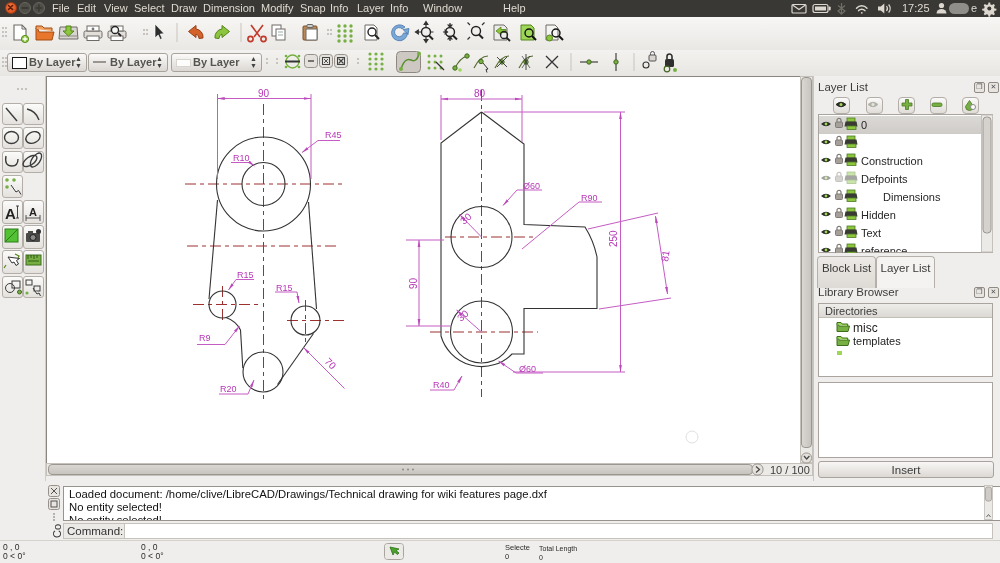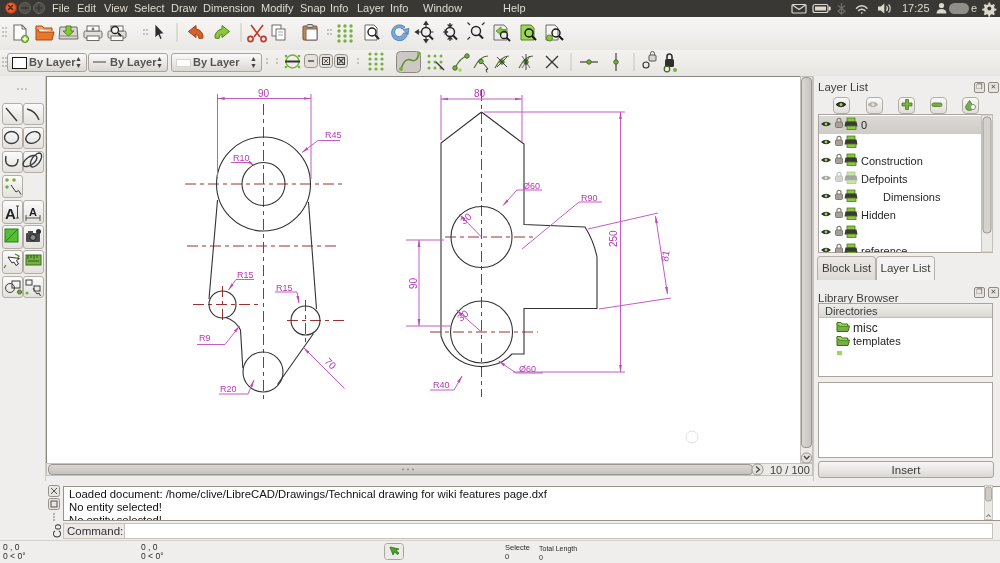--- a/index.html
+++ b/index.html
@@ -31,21 +31,21 @@
   #zoomlbl{left:770px;top:464px;width:44px;font-size:11px;color:#3c3c3c;}
   
   #rdock{left:813px;top:76px;width:187px;height:405px;background:#f0eeec;border-left:1px solid #c9c5c0;box-sizing:border-box;}
   .dtitle{position:absolute;font-size:11.5px;color:#3b3b3b;}
   .dico{position:absolute;width:9px;height:9px;border:1px solid #8f8a84;border-radius:2px;background:#e8e5e1;
         font-size:7px;line-height:8px;text-align:center;color:#555;}
   .lbtn{position:absolute;top:97px;width:15px;height:15px;border:1px solid #b2ada7;border-radius:4px;
         background:linear-gradient(#fafaf9,#e0ddd9);}
   #llist{left:818px;top:114px;width:175px;height:139px;background:#fff;border:1px solid #a9a49e;box-sizing:border-box;overflow:hidden;}
   .lrow{position:absolute;left:0;width:173px;height:18px;font-size:11px;color:#262626;line-height:18px;}
-  .tab{position:absolute;top:256px;height:24px;border:1px solid #b5b0aa;border-bottom:none;border-radius:4px 4px 0 0;
+  .tab{position:absolute;top:256px;height:32px;border:1px solid #b5b0aa;border-bottom:none;border-radius:4px 4px 0 0;
        font-size:11.5px;color:#3a3a3a;text-align:center;line-height:22px;box-sizing:border-box;}
   #dirbox{left:818px;top:303px;width:175px;height:74px;background:#fff;border:1px solid #a9a49e;box-sizing:border-box;}
   #dirhdr{left:819px;top:304px;width:173px;height:14px;background:linear-gradient(#eeede9,#dcd9d4);border-bottom:1px solid #c2beb8;
           font-size:11px;color:#3b3b3b;line-height:14px;padding-left:6px;box-sizing:border-box;}
   #prevbox{left:818px;top:382px;width:175px;height:76px;background:#fff;border:1px solid #a9a49e;box-sizing:border-box;}
   #insbtn{left:818px;top:461px;width:176px;height:17px;border:1px solid #a8a39d;border-radius:3px;
           background:linear-gradient(#f8f7f5,#dcd8d4);font-size:11.5px;color:#3a3a3a;text-align:center;line-height:16px;box-sizing:border-box;}
   
   #cmddock{left:46px;top:481px;width:954px;height:59px;background:#f0eeec;}
   #console{left:63px;top:486px;width:962px;height:35px;background:#fff;border:1px solid #98938d;box-sizing:border-box;overflow:hidden;
@@ -250,20 +250,21 @@
 <div class="lbtn" style="left:866px;"></div>
 <div class="lbtn" style="left:898px;"></div>
 <div class="lbtn" style="left:930px;"></div>
 <div class="lbtn" style="left:962px;"></div>
 <div id="llist" class="abs">
   <div class="lrow" style="top:1px;background:linear-gradient(#dbd9d6,#cfccc8);width:162px;"><span style="padding-left:42px;">0</span></div>
   <div class="lrow" style="top:37px;"><span style="padding-left:42px;">Construction</span></div>
   <div class="lrow" style="top:55px;"><span style="padding-left:42px;">Defpoints</span></div>
   <div class="lrow" style="top:73px;"><span style="padding-left:42px;margin-left:22px;">Dimensions</span></div>
   <div class="lrow" style="top:91px;"><span style="padding-left:42px;">Hidden</span></div>
+  <div class="lrow" style="top:109px;"><span style="padding-left:42px;">Text</span></div>
   <div class="lrow" style="top:127px;"><span style="padding-left:42px;">reference</span></div>
 </div>
 <svg class="abs" style="left:813px;top:115px;pointer-events:none;" width="187" height="138" viewBox="0 0 187 138">
   <defs>
    <g id="rowico">
      <path d="M8,9 q5,-4.5 10,0 q-5,4.5 -10,0 z" fill="#2d2d28"></path>
         <circle cx="13" cy="9" r="1.4" fill="#9ed658"></circle>
      <rect x="22.5" y="7" width="7" height="5.5" rx="1" fill="#a5a19a" stroke="#807c75"></rect>
      <path d="M24,7 v-1.7 a2 2 0 0 1 4,0 v1.7" fill="none" stroke="#807c75" stroke-width="1.2"></path>
      <g>
@@ -277,21 +278,21 @@
   <use href="#rowico" x="0" y="18"></use>
   <use href="#rowico" x="0" y="36"></use>
   <use href="#rowico" x="0" y="54" opacity="0.45"></use>
   <use href="#rowico" x="0" y="72"></use>
   <use href="#rowico" x="0" y="90"></use>
   <use href="#rowico" x="0" y="108"></use>
   <use href="#rowico" x="0" y="126"></use>
 </svg>
 <div class="tab" style="left:817px;width:59px;background:linear-gradient(#ece9e6,#dedad5);">Block List</div>
 <div class="tab" style="left:876px;width:59px;background:#f4f3f1;">Layer List</div>
-<div class="dtitle" style="left:818px;top:286px;margin-top:6px;">Library Browser</div>
+<div class="dtitle" style="left:818px;top:286px;">Library Browser</div>
 <div class="dico" style="left:974px;top:287px;">❐</div>
 <div class="dico" style="left:988px;top:287px;">✕</div>
 <div id="dirbox" class="abs"></div>
 <div id="dirhdr" class="abs">Directories</div>
 <div class="dtitle" style="left:853px;top:321px;font-size:12px;color:#222;">misc</div>
 <div class="dtitle" style="left:853px;top:335px;font-size:11px;color:#222;">templates</div>
 <div id="prevbox" class="abs"></div>
 <div id="insbtn" class="abs">Insert</div>
 
 <div id="cmddock" class="abs"></div>

